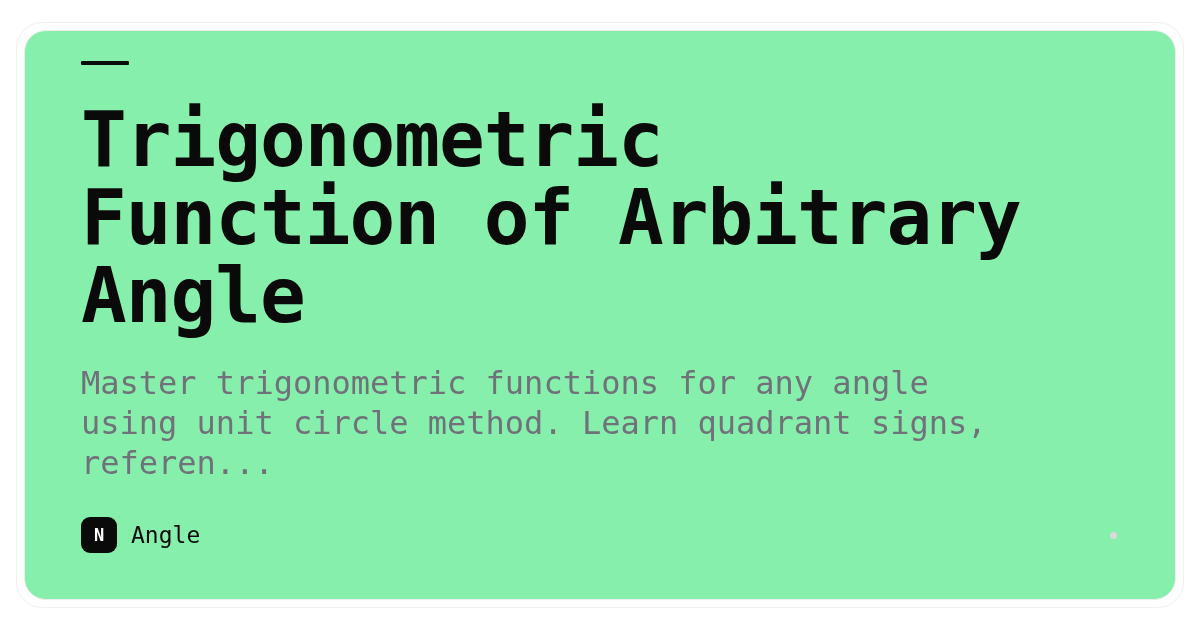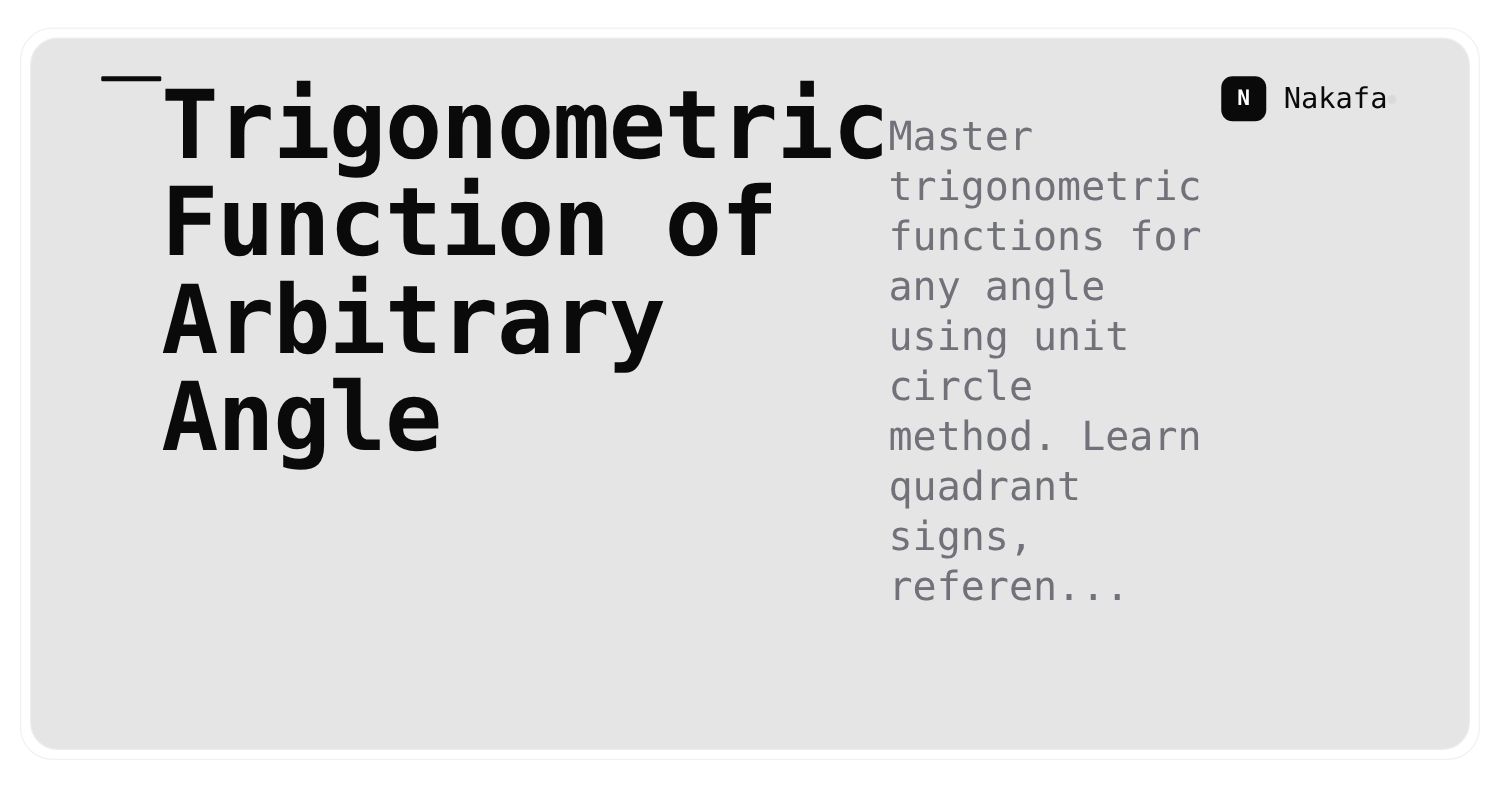--- a/index.html
+++ b/index.html
@@ -37,27 +37,27 @@
     box-sizing: border-box;
   }
 
   
   .card {
     position: absolute;
     left: 24px;
     top: 30px;
     width: 1152px;
     height: 570px;
-    background: #e5e5e5;
+    background: #86efac;
     border: 1px solid #ededf0;
     border-radius: 22px;
     box-sizing: border-box;
     padding: 30px 56px 0 56px;
     display: flex;
-    flex-direction: row;
+    flex-direction: column;
   }
 
   .accent-rule {
     width: 48px;
     height: 4px;
     background: #0a0a0a;
     border-radius: 1px;
     margin-top: 0px;
     margin-bottom: 36px;
     flex: none;
@@ -153,21 +153,21 @@
     <h1 class="title">Trigonometric Function of Arbitrary Angle</h1>
 
     <p class="description">Master trigonometric functions for any angle using unit circle method. Learn quadrant signs, referen...</p>
 
     <div class="spacer"></div>
 
     <div class="footer">
 
       <div class="brand">
         <div class="logo-badge">N</div>
-        <span class="brand-name">Nakafa</span>
+        <span class="brand-name">Angle</span>
       </div>
 
       <div class="corner-dot"></div>
 
     </div>
 
   </div>
 
 </div>
 

